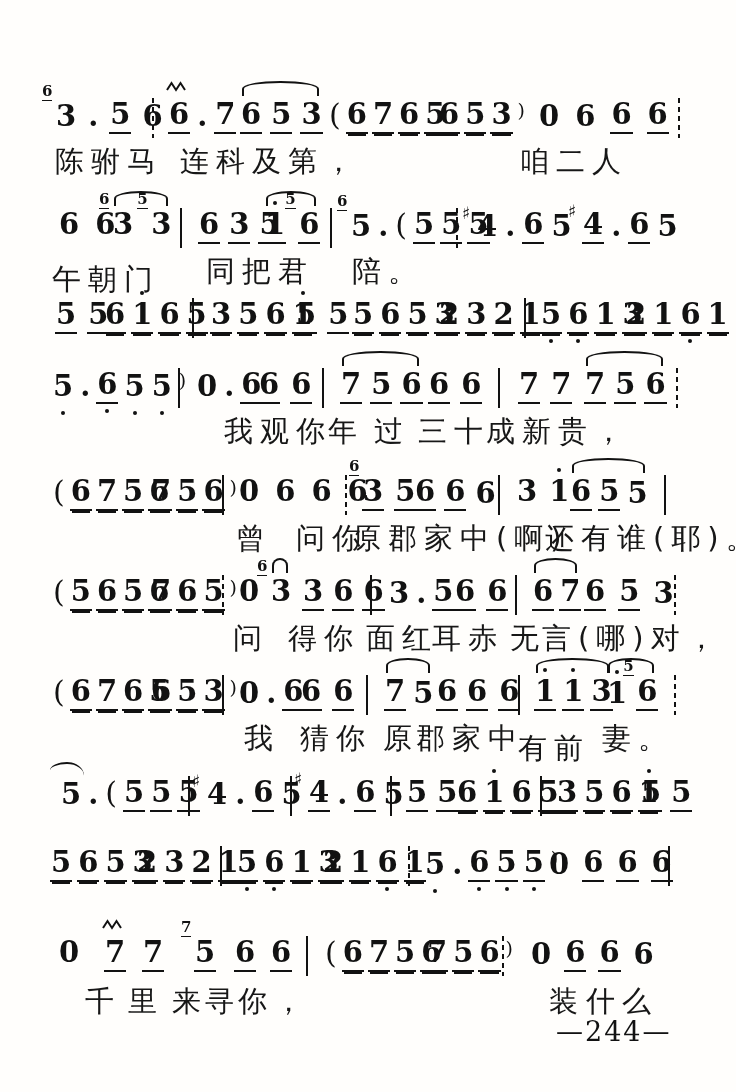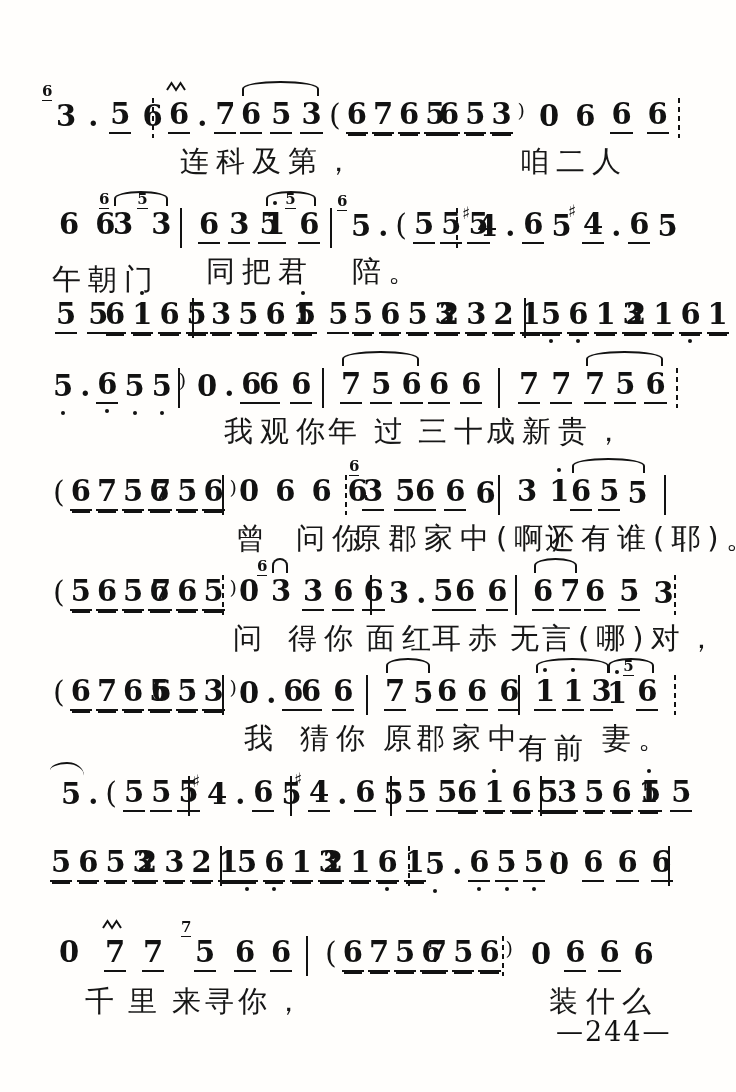--- a/index.html
+++ b/index.html
@@ -72,20 +72,21 @@
         <span class="note u2">3</span>
         <span class="note paren sup">)</span>
       </span>
       <span class="group" style="left: 538px; gap: 14px;">
         <span class="note">0</span>
         <span class="note">6</span>
         <span class="note u1">6</span>
         <span class="note u1">6</span>
       </span>
       <span class="bar dashed" style="left: 678px;"></span>
+      <span class="lyric" style="left: 55px; top: 42px;">陈驸马</span>
       <span class="lyric" style="left: 520px; top: 42px;">咱二人</span>
       <span class="lyric" style="left: 180px; top: 42px;">连科及第，</span>
     </div>
     <div class="music-line" style="top: 210px;">
       <span class="group" style="left: 58px; gap: 14px;">
         <span class="note">6</span>
         <span class="note">6</span>
       </span>
       <span class="group slur" style="left: 112px; gap: 16px;">
         <span class="note">3<span class="grace">6</span></span>

